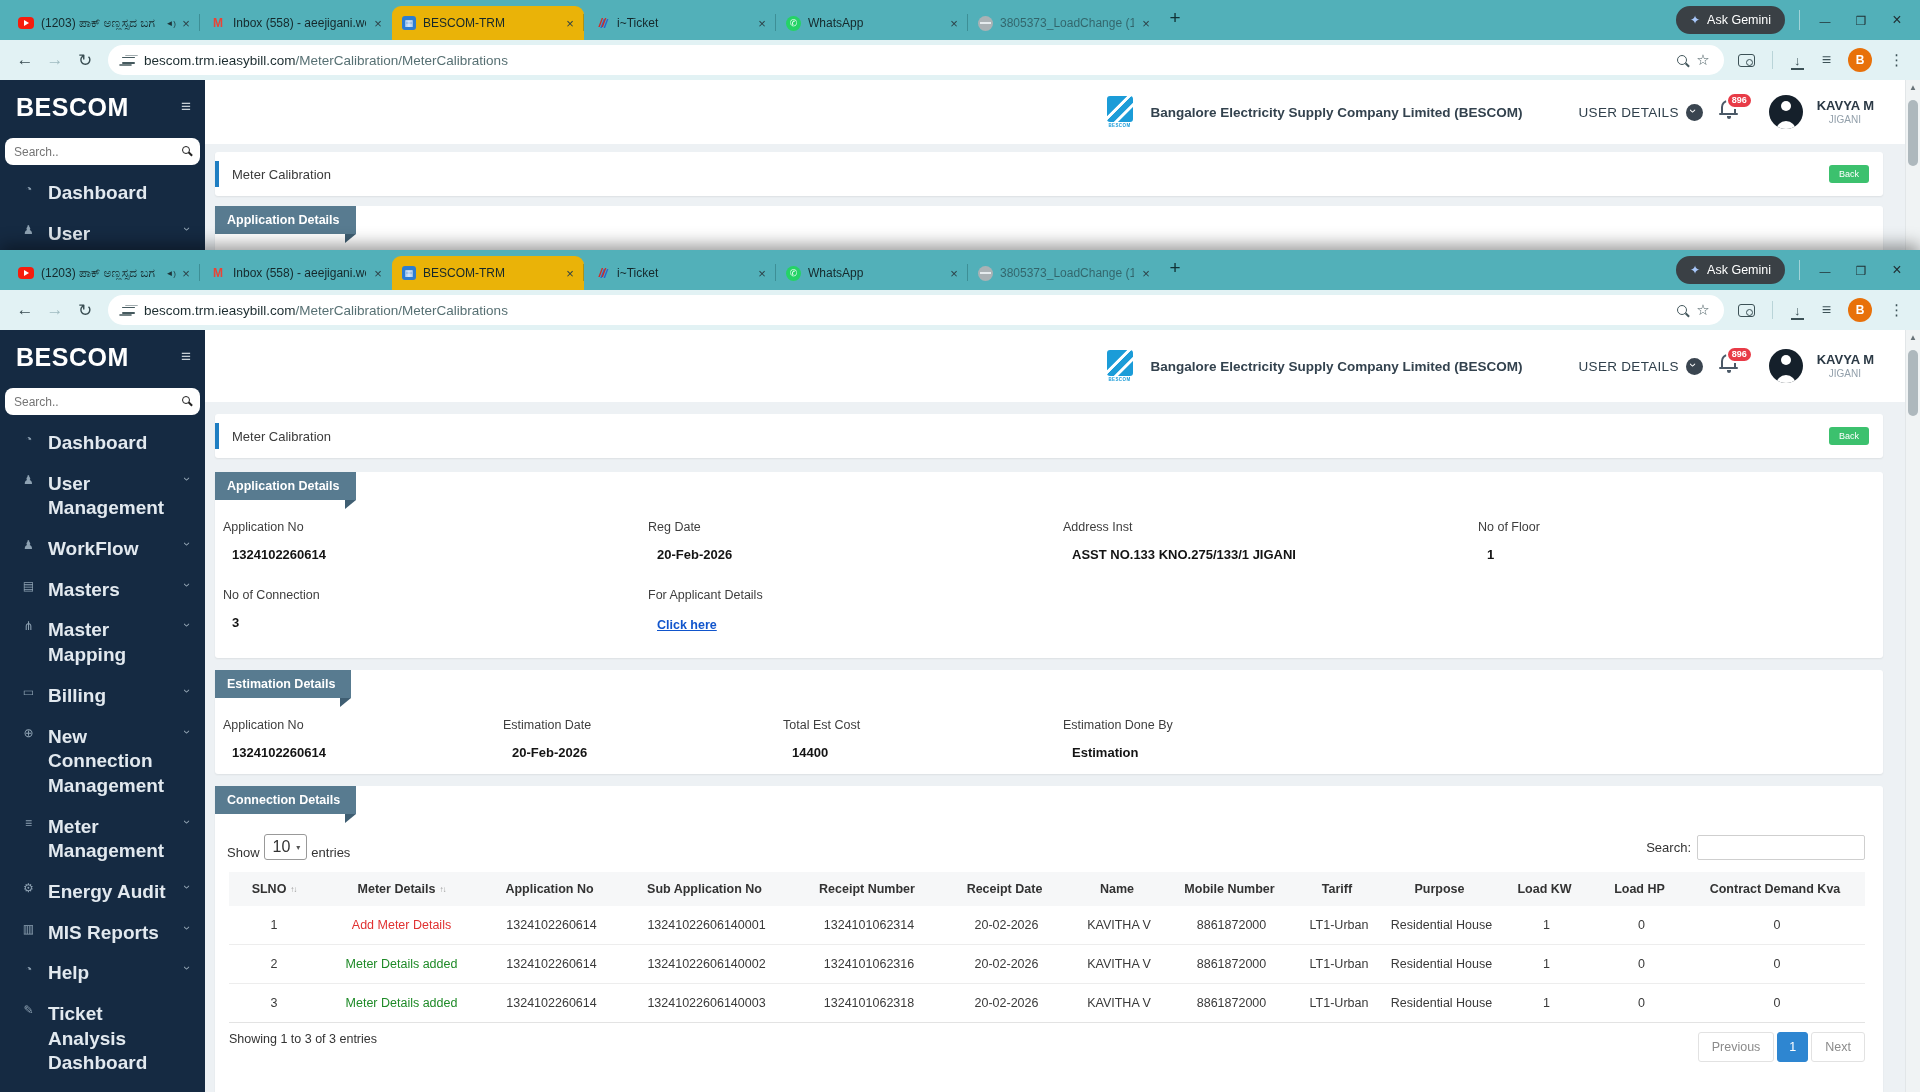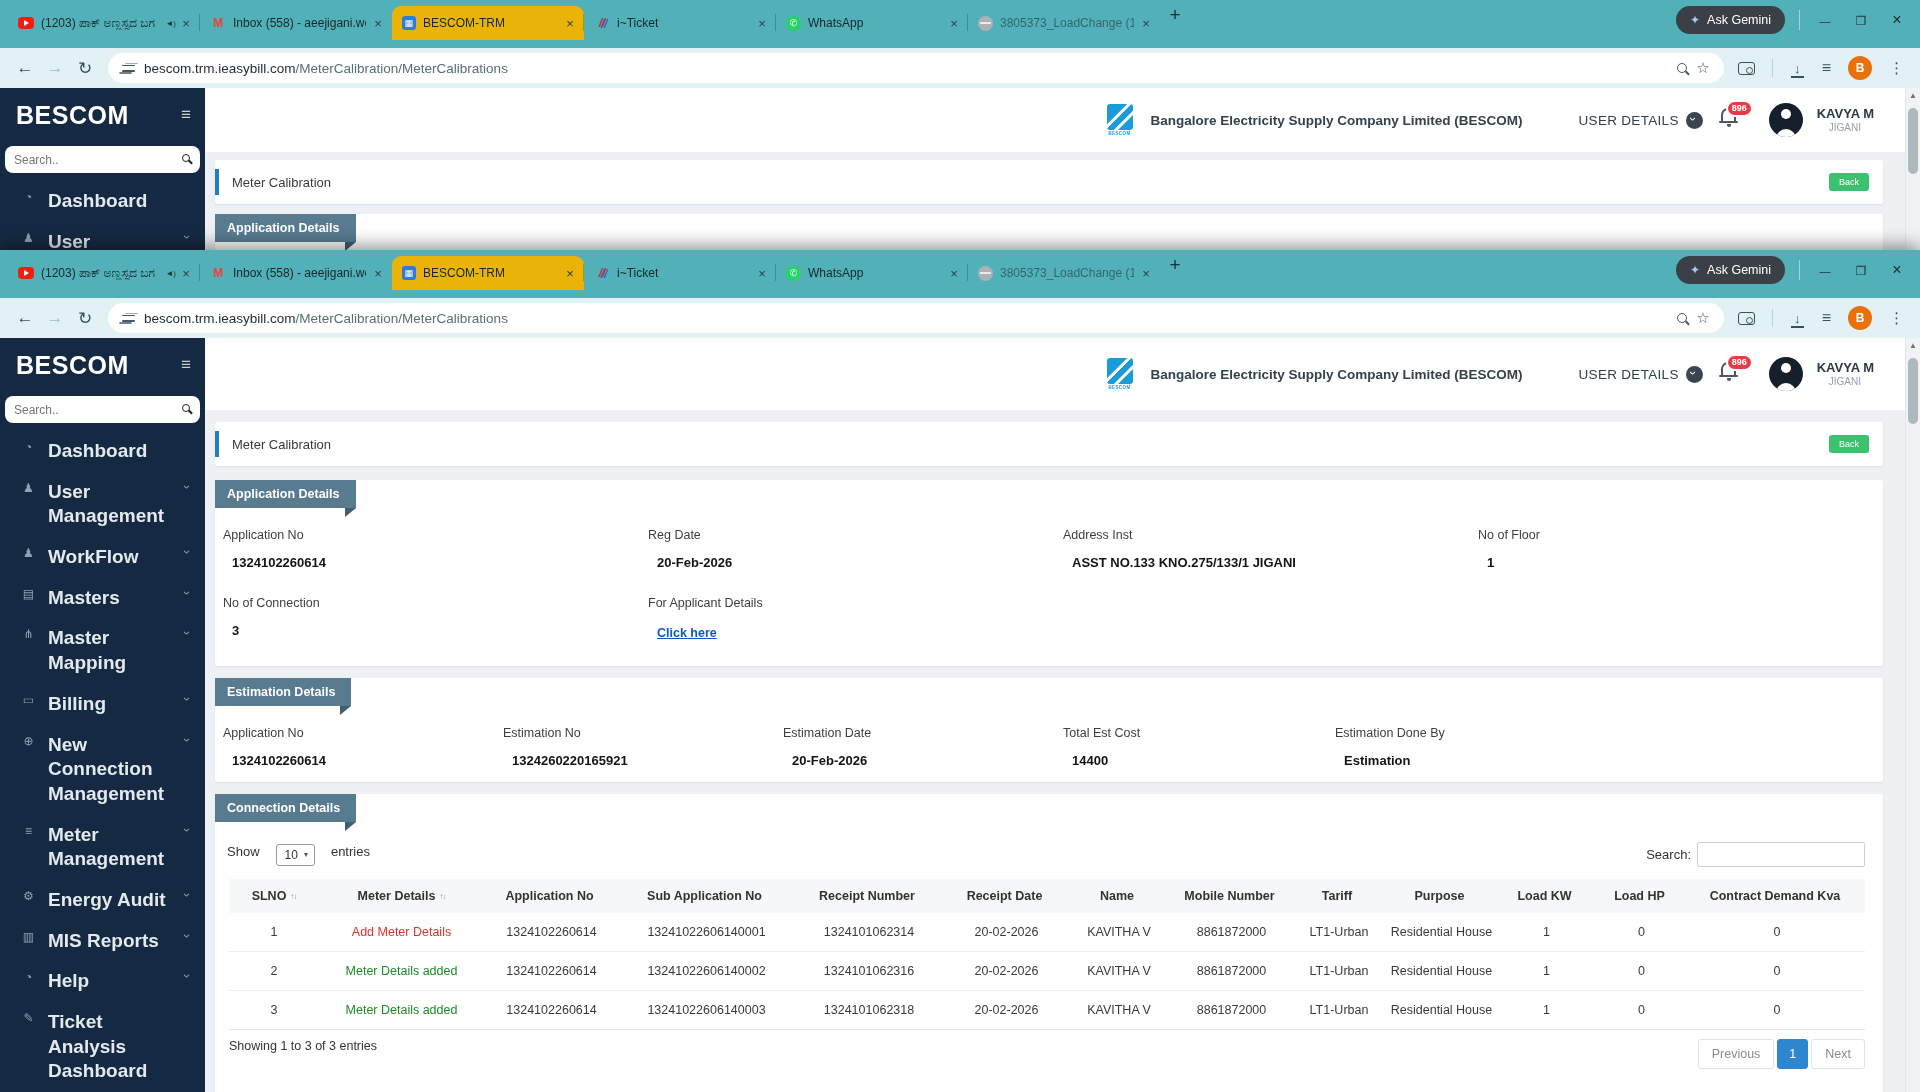--- a/index.html
+++ b/index.html
@@ -3,21 +3,21 @@
 <meta charset="utf-8">
 <style>
   html,body{margin:0;padding:0;width:1920px;height:1092px;overflow:hidden;background:#3a9aa4;
     font-family:"Liberation Sans", sans-serif;}
   *{box-sizing:border-box;}
   .window{position:absolute;left:0;width:1920px;overflow:hidden;background:#e2f2f4;}
   .win1{top:0;height:250px;z-index:1;}
   .win2{top:250px;height:842px;z-index:2;box-shadow:0 -5px 16px rgba(0,0,0,.4);}
 
   
-  .tabbar{height:48px;background:#52b0b9;display:flex;align-items:flex-start;padding-left:8px;}
+  .tabbar{height:40px;background:#52b0b9;display:flex;align-items:center;padding-left:8px;}
   .tabs{display:flex;height:40px;align-items:flex-end;}
   .tab{width:192px;height:34px;display:flex;align-items:center;padding:0 6px 0 10px;
     border-radius:9px 9px 0 0;position:relative;cursor:default;}
   .tab.active{background:#eab308;}
   .tab.dim .tab-title{color:rgba(23,40,43,.55);}
   .tab:not(.active):not(:first-child)::before{content:'';position:absolute;left:-1px;top:8px;height:17px;width:1px;background:rgba(8,56,62,.28);}
   .favicon{width:16px;height:16px;margin-right:7px;flex:0 0 auto;display:flex;align-items:center;justify-content:center;position:relative;}
   .tab-title{flex:1;font-size:12px;color:#15282b;white-space:nowrap;overflow:hidden;}
   .tab-audio{font-size:8px;color:#1d3337;margin:0 2px;white-space:nowrap;}
   .tab-close{width:16px;text-align:center;font-size:13px;color:#2c4046;flex:0 0 auto;}
@@ -125,22 +125,22 @@
   .ad-card{height:186px;}
   .fgrid{position:absolute;left:8px;right:8px;top:48px;display:grid;row-gap:26px;}
   .adgrid{grid-template-columns:425px 415px 415px 1fr;}
   .estgrid{grid-template-columns:280px 280px 280px 272px 275px 1fr;}
   .flabel{font-size:12.5px;color:#3e3e3e;margin-bottom:13px;}
   .fvalue{font-size:13px;font-weight:700;color:#141414;padding-left:9px;}
   a.fvalue{color:#1155cc;text-decoration:underline;font-size:12.5px;display:inline-block;}
   .est-card{height:104px;}
   .conn-card{min-height:330px;padding-bottom:12px;}
   .tctrl{display:flex;justify-content:space-between;align-items:center;margin:0 18px 12px 12px;padding-top:48px;}
-  .tctrl-left{display:flex;align-items:flex-start;gap:16px;font-size:13px;color:#333;}
-  .psize{border:1px solid #999;border-radius:3px;padding:3px 6px 3px 8px;font-size:12px;color:#333;display:flex;align-items:center;gap:6px;background:#fff;}
+  .tctrl-left{display:flex;align-items:flex-end;gap:4px;font-size:13px;color:#333;}
+  .psize{border:1px solid #999;border-radius:3px;padding:3px 6px 3px 8px;font-size:16px;color:#333;display:flex;align-items:center;gap:6px;background:#fff;}
   .psize::after{content:"▾";font-size:8px;color:#555;}
   .tctrl-right{display:flex;align-items:center;gap:6px;font-size:13px;color:#333;}
   .tsearch{width:168px;height:25px;border:1px solid #cfcfcf;border-radius:2px;outline:none;font-family:inherit;padding:0 6px;}
   .table{margin:0 18px 0 14px;border-bottom:1px solid #e3e3e3;
     --cols:90px 165px 135px 175px 150px 125px 100px 125px 90px 115px 95px 95px 1fr;}
   .thead{display:grid;grid-template-columns:var(--cols);background:#f6f7f8;}
   .th{padding:10px 4px;font-size:12.5px;font-weight:700;color:#333;display:flex;justify-content:center;align-items:center;gap:4px;}
   .sort{font-size:8px;color:#9a9a9a;letter-spacing:-1px;}
   .trow{display:grid;grid-template-columns:var(--cols);border-top:1px solid #ededed;}
   .tbody .trow:first-child{border-top:none;}
@@ -528,24 +528,20 @@
         </div>
 
         <div class="card sec est-card">
           <div class="ribbon">Estimation Details</div>
           <div class="fgrid estgrid">
             <div class="fld">
               <div class="flabel">Application No</div>
                 <div class="fvalue">1324102260614</div>
             </div>
             <div class="fld">
-              <div class="flabel">Estimation No</div>
-                <div class="fvalue">1324260220165921</div>
-            </div>
-            <div class="fld">
               <div class="flabel">Estimation Date</div>
                 <div class="fvalue">20-Feb-2026</div>
             </div>
             <div class="fld">
               <div class="flabel">Total Est Cost</div>
                 <div class="fvalue">14400</div>
             </div>
             <div class="fld">
               <div class="flabel">Estimation Done By</div>
                 <div class="fvalue">Estimation</div>

